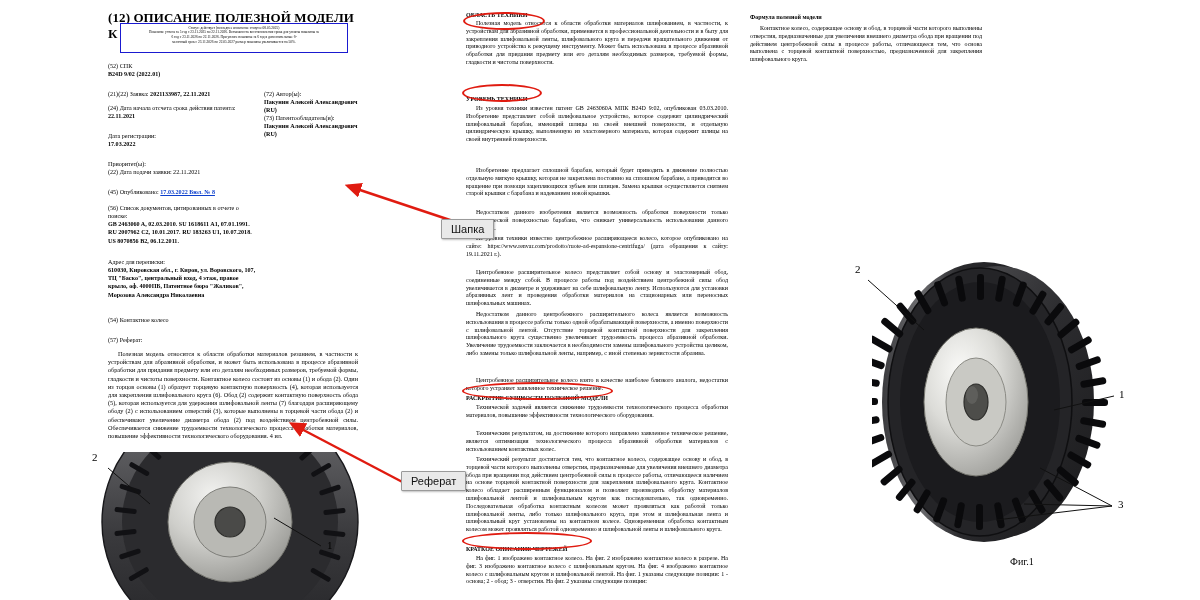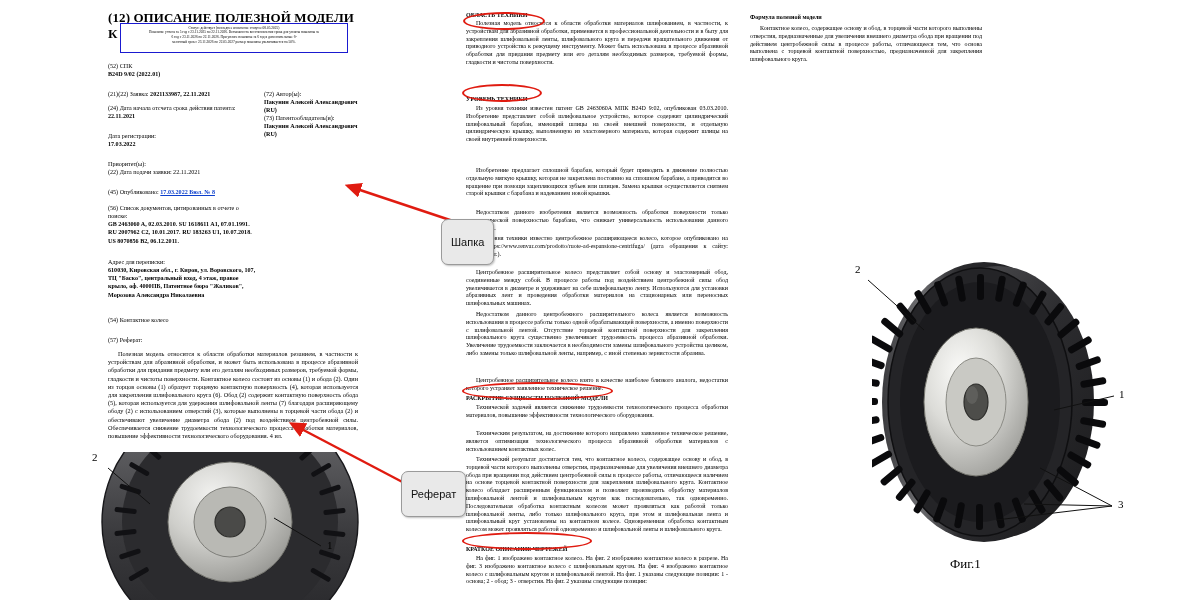--- a/index.html
+++ b/index.html
@@ -79,33 +79,33 @@
   .arrow-svg { position: absolute; overflow: visible; }
 
   
   .callout {
     position: absolute;
     background: #e9e9e9;
     border: 1px solid #9a9a9a;
     color: #111;
     font-family: "Liberation Sans", sans-serif;
     font-size: 11px;
-    padding: 16px 9px;
-    border-radius: 7px;
+    padding: 3px 9px;
+    border-radius: 1px;
     box-shadow: 1px 1px 2px rgba(0,0,0,.25);
   }
   .fig-label {
     position: absolute;
     font-family: "Liberation Serif", serif;
     font-size: 11px;
   }
 
   #fig1-caption {
-    position: absolute; left: 950px; top: 556px;
-    font-size: 13px; font-family: "Liberation Serif", serif;
+    position: absolute; left: 1010px; top: 556px;
+    font-size: 10px; font-family: "Liberation Serif", serif;
   }
 
   
   .wheel-wrap { position: absolute; }
 </style>
 </head>
 <body>
 
 <div class="page">
 

